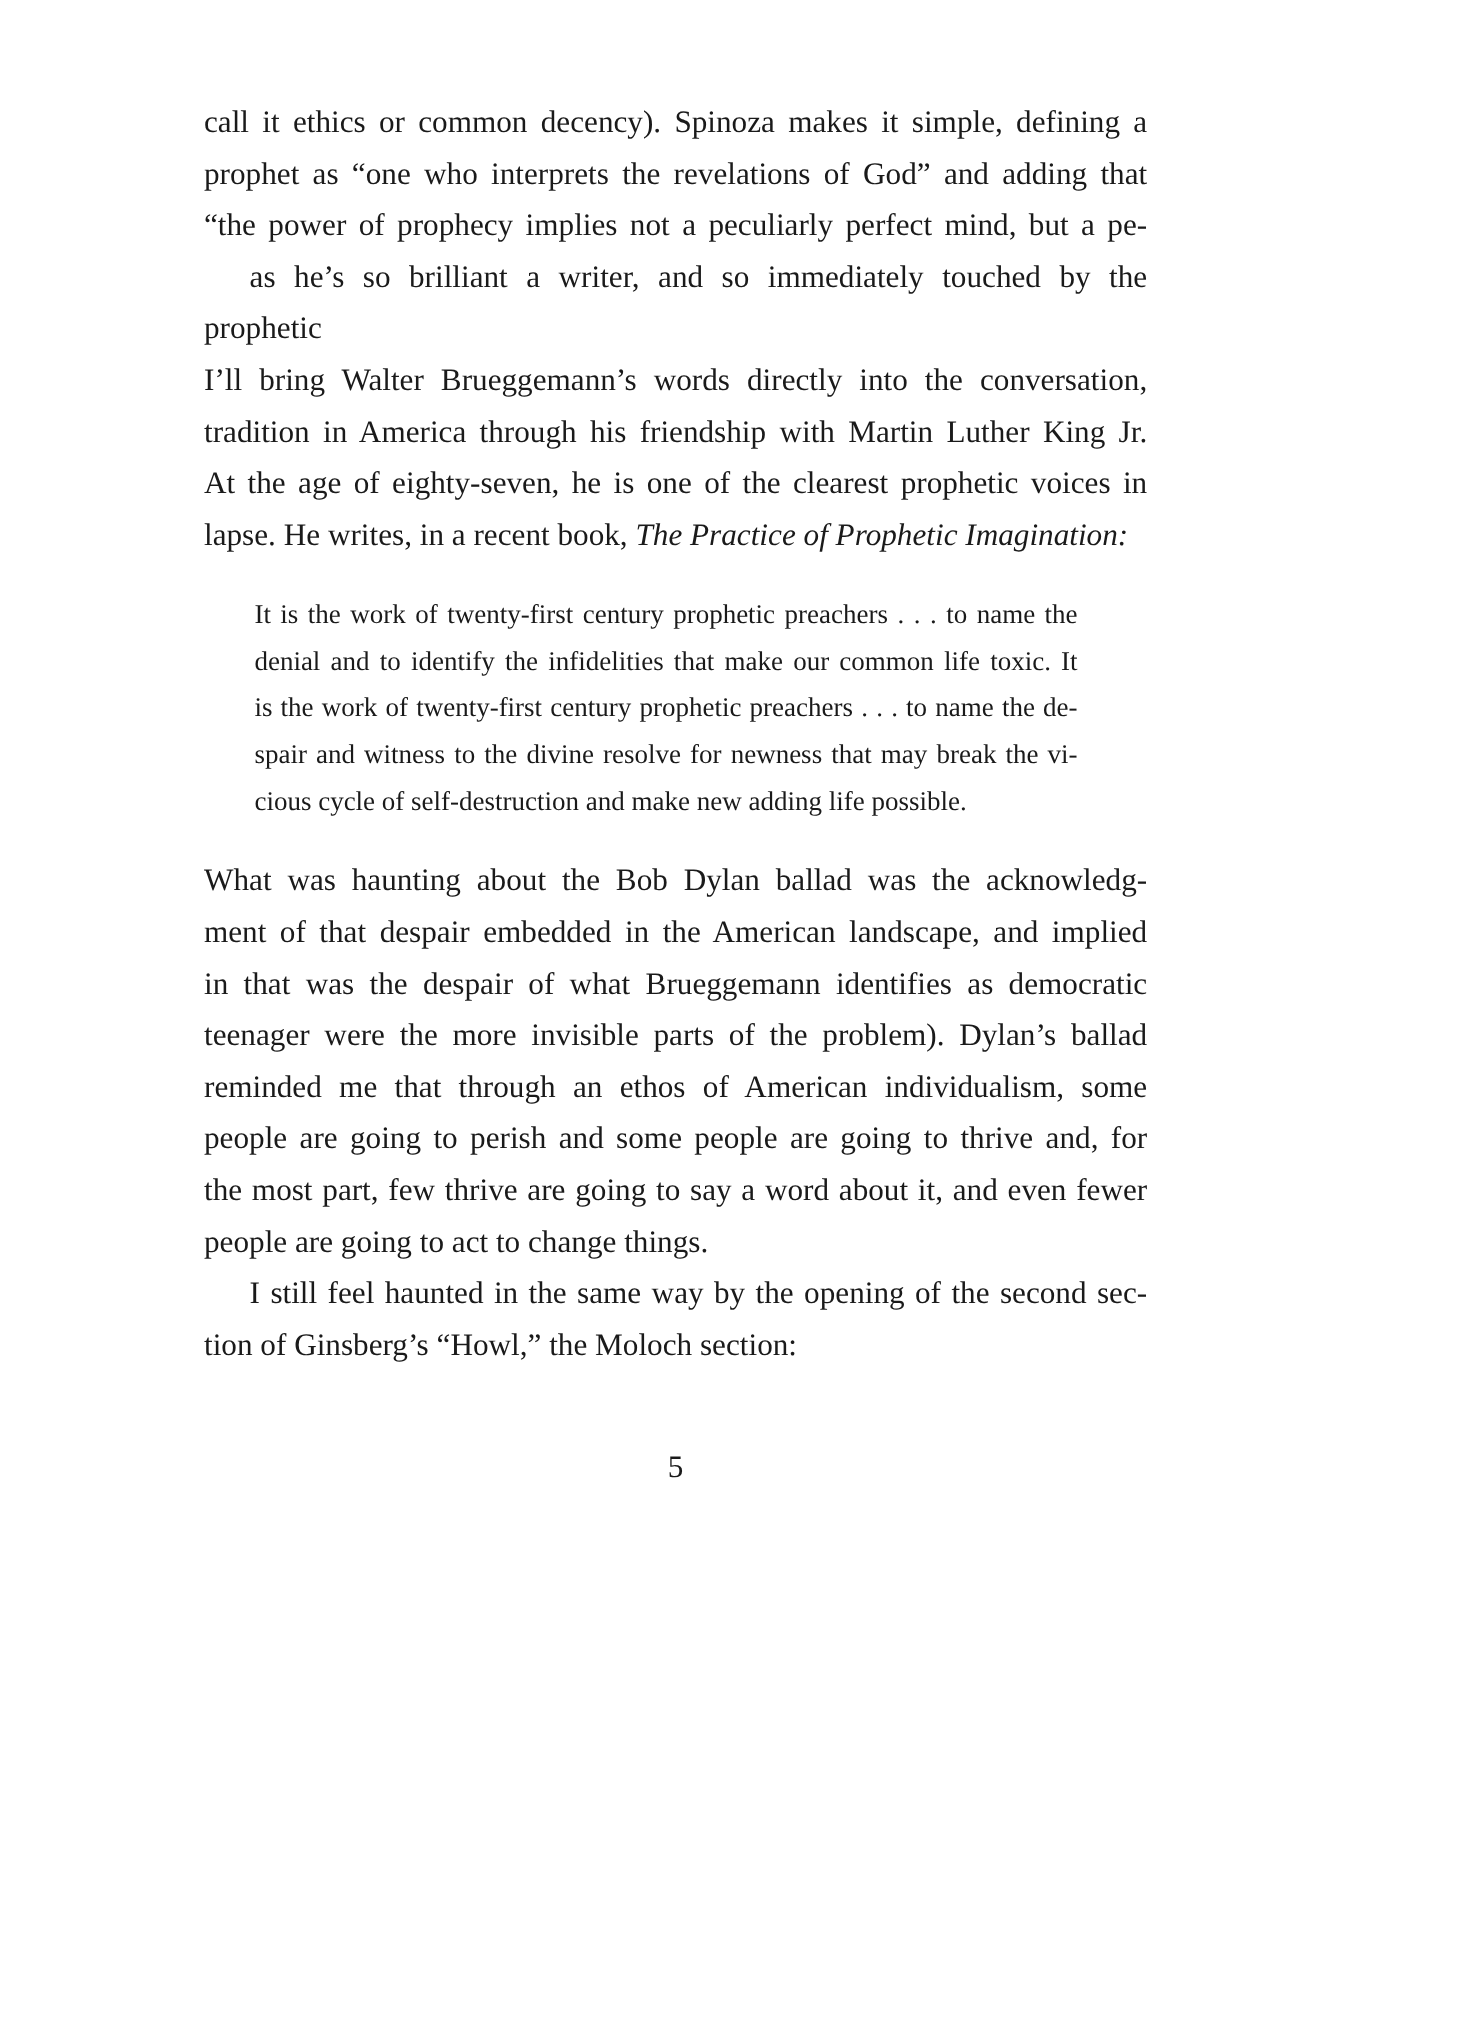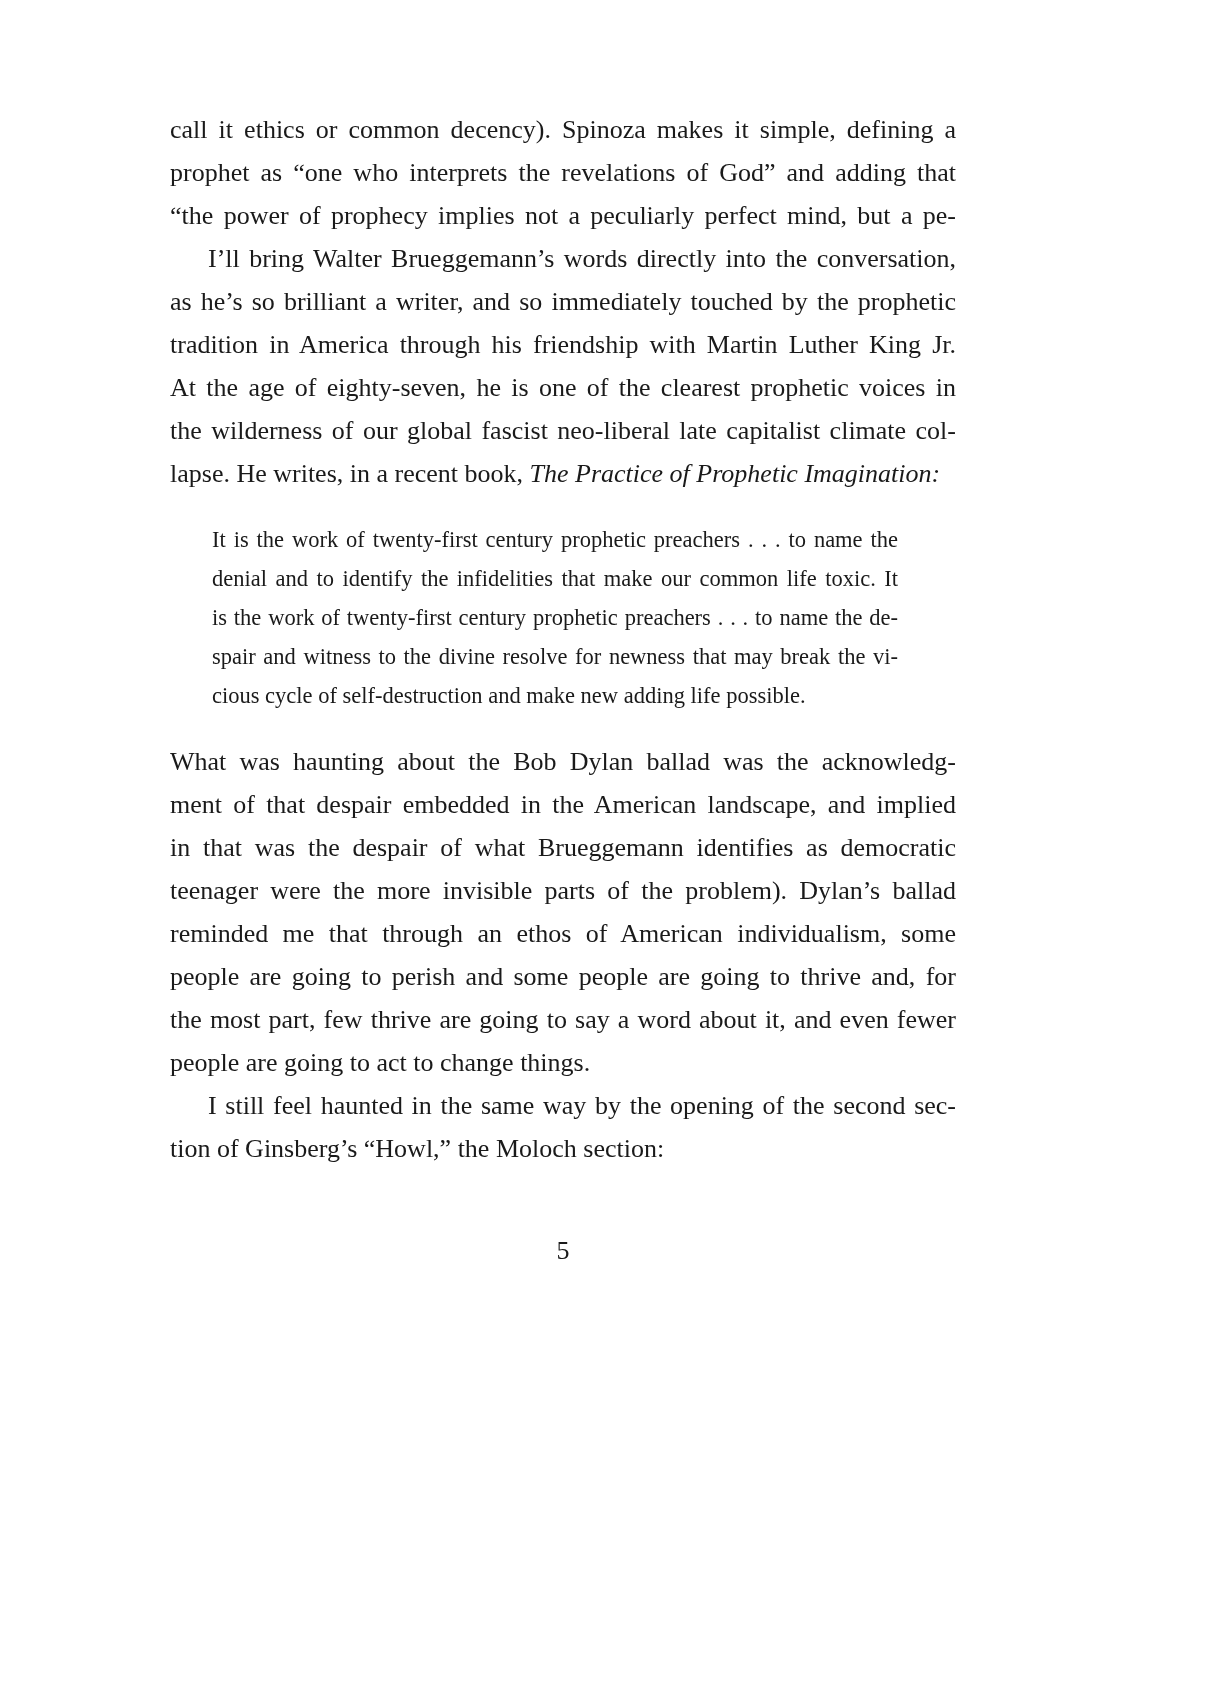--- a/index.html
+++ b/index.html
@@ -11,21 +11,21 @@
     width: 1225px;
     height: 1700px;
     color: #1a1a1a;
     font-family: "Liberation Serif", "DejaVu Serif", serif;
     -webkit-font-smoothing: antialiased;
   }
   .page {
     box-sizing: border-box;
     width: 1173px;
     height: 1700px;
-    padding: 108px 217px 0 170px; 
+    padding: 80px 217px 0 170px; 
     background: #ffffff;
     overflow: hidden;
   }
   .para {
     font-size: 26px;
     line-height: 43px;
     margin: 0;
   }
   .para .line {
     text-align: justify;
@@ -56,25 +56,24 @@
 <body>
 
 <div class="page">
   <div class="para body">
       <div class="line"><span>call it ethics or common decency). Spinoza makes it simple, defining a</span></div>
       <div class="line"><span>prophet as “one who interprets the revelations of God” and adding that</span></div>
       <div class="line"><span>“the power of prophecy implies not a peculiarly perfect mind, but a pe-</span></div>
     </div>
 
   <div class="para body indent">
+      <div class="line"><span>as he’s so brilliant a writer, and so immediately touched by the prophetic</span></div>
       <div class="line"><span>I’ll bring Walter Brueggemann’s words directly into the conversation,</span></div>
-      <div class="line"><span>as he’s so brilliant a writer, and so immediately touched by the prophetic</span></div>
       <div class="line"><span>tradition in America through his friendship with Martin Luther King Jr.</span></div>
       <div class="line"><span>At the age of eighty-seven, he is one of the clearest prophetic voices in</span></div>
-      <div class="line"><span>the wilderness of our global fascist neo-liberal late capitalist climate col-</span></div>
       <div class="line last"><span>lapse. He writes, in a recent book, </span><em>The Practice of Prophetic Imagination:</em></div>
     </div>
 
   <div class="para quote">
       <div class="line"><span>It is the work of twenty-first century prophetic preachers . . . to name the</span></div>
       <div class="line"><span>denial and to identify the infidelities that make our common life toxic. It</span></div>
       <div class="line"><span>is the work of twenty-first century prophetic preachers . . . to name the de-</span></div>
       <div class="line"><span>spair and witness to the divine resolve for newness that may break the vi-</span></div>
       <div class="line last"><span>cious cycle of self-destruction and make new adding life possible.</span></div>
     </div>

